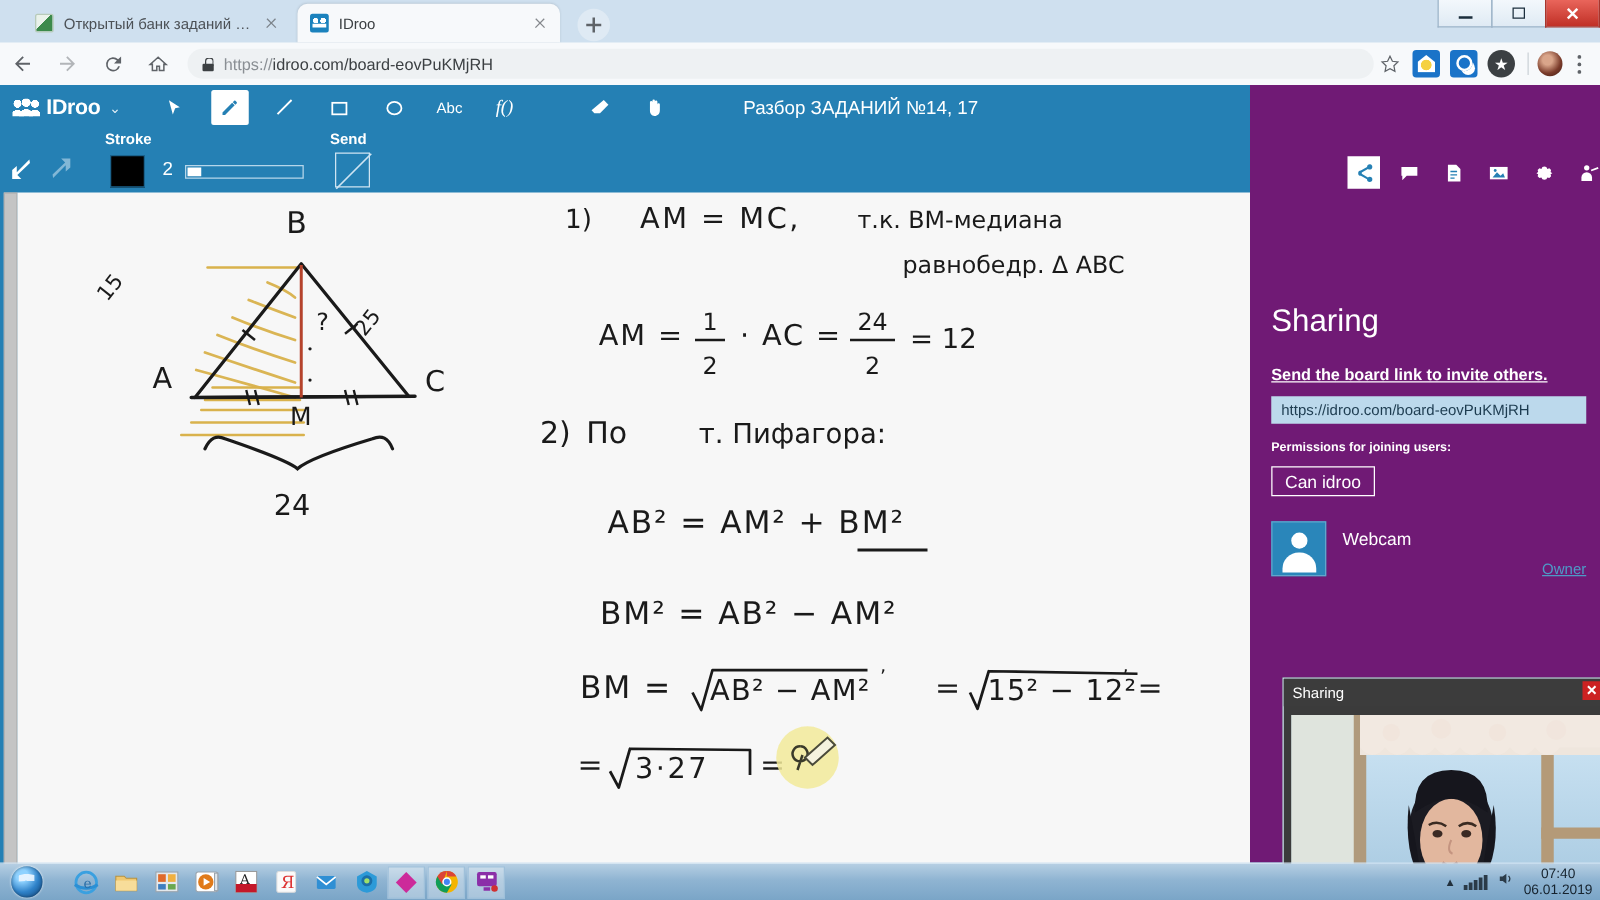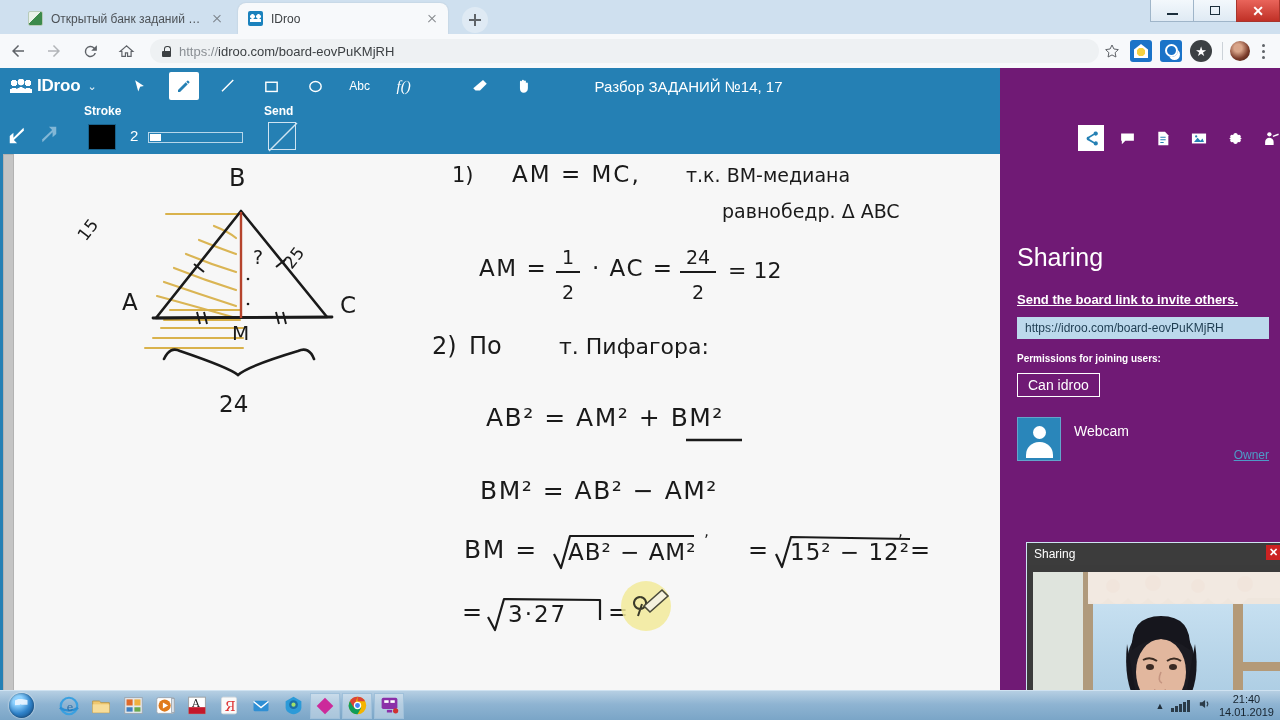--- a/index.html
+++ b/index.html
@@ -672,17 +672,17 @@
         <i style="height:10px"></i>
         <i style="height:12px"></i>
       </span>
     <span>
       <svg width="15" height="14" viewBox="0 0 24 24">
           <path d="M4 9h4l5-4v14l-5-4H4z" fill="#2b3b48"></path>
           <path d="M16 8a6 6 0 0 1 0 8" stroke="#2b3b48" stroke-width="1.8" fill="none"></path>
         </svg>
     </span>
     <span class="trayclock">
-      <div>21:40</div>
-      <div>14.01.2019</div>
+      <div>07:40</div>
+      <div>06.01.2019</div>
     </span>
   </div>
 </div>
 
 </body></html>

